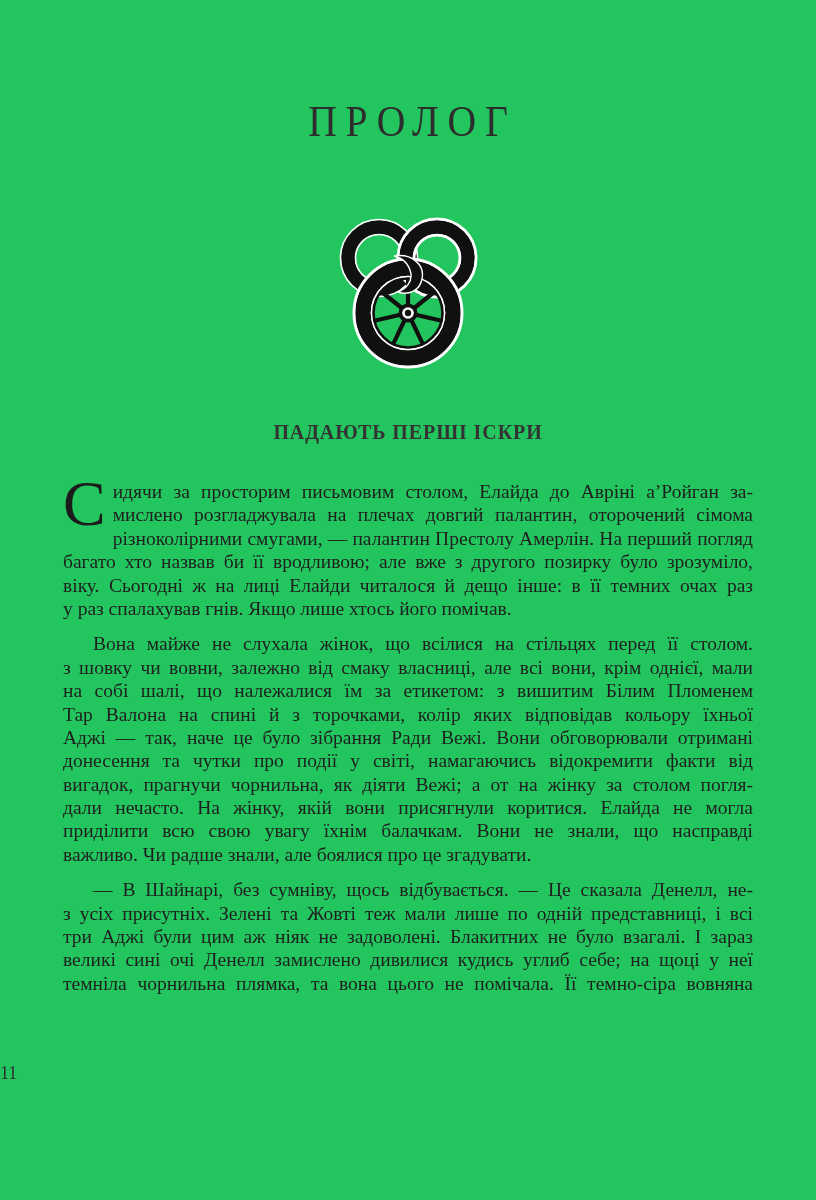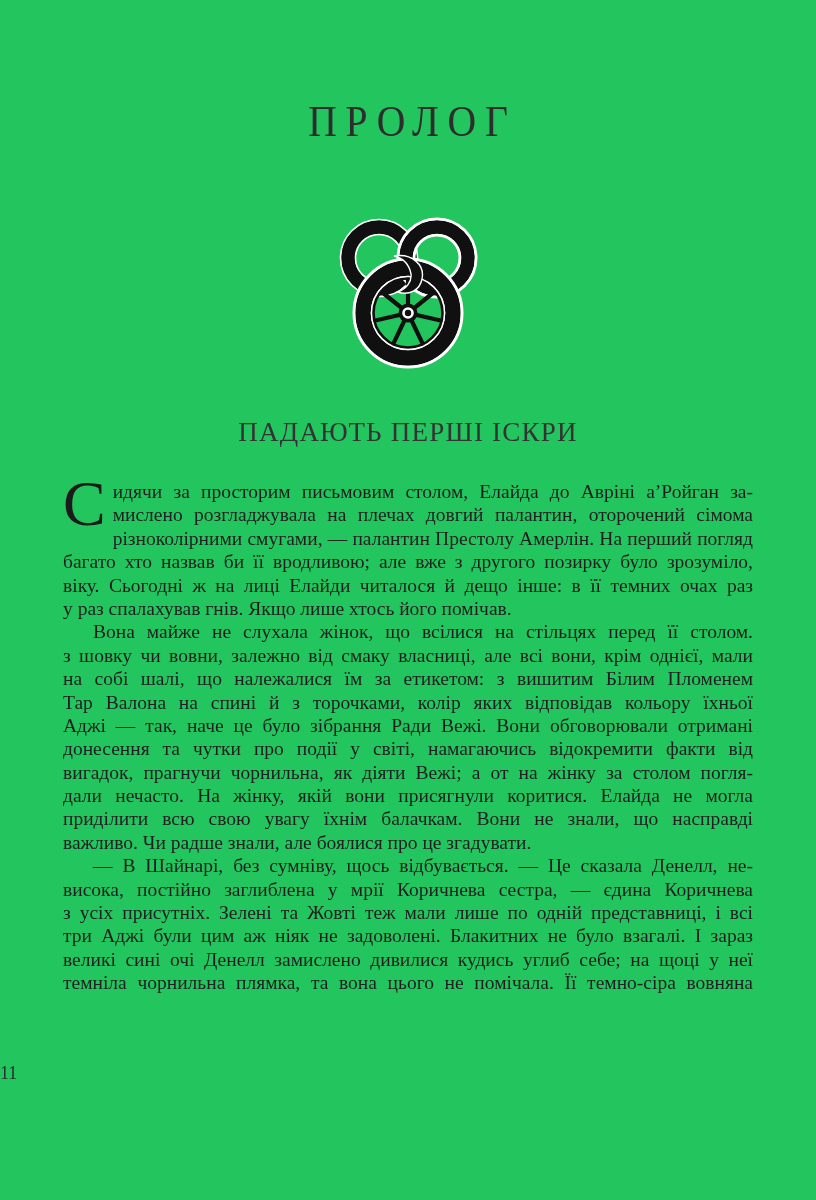--- a/index.html
+++ b/index.html
@@ -40,23 +40,23 @@
     height: 160px;
     display: flex;
     justify-content: center;
   }
   .chapter-heading {
     position: absolute;
     top: 416px;
     left: 0;
     width: 100%;
     text-align: center;
-    font-size: 27px;
+    font-size: 20px;
     line-height: 32px;
-    font-weight: normal;
+    font-weight: bold;
     letter-spacing: 0.045em;
     color: #333333;
     white-space: nowrap;
   }
   .body-text {
     position: absolute;
     top: 480px;
     left: 63px;
     width: 690px;
     font-size: 19.5px;
@@ -64,21 +64,21 @@
   }
   .paragraph { margin: 0; padding: 0; }
   .line {
     text-align: justify;
     text-align-last: justify;
     white-space: normal;
     height: 23.4px;
     overflow: visible;
   }
   .line.endline { text-align-last: left; }
-  .line.indent { text-indent: 30px; }
+  .line.indent { text-indent: 30px; margin-top: 12px; }
   .dropcap {
     float: left;
     font-size: 64px;
     line-height: 47px;
     height: 46.8px;
     padding-right: 7px;
     margin-top: 0px;
     font-weight: 400;
     color: #1b1b1b;
   }
@@ -157,21 +157,20 @@
         <div class="line">Тар Валона на спині й з торочками, колір яких відповідав кольору їхньої</div>
         <div class="line">Аджі — так, наче це було зібрання Ради Вежі. Вони обговорювали отримані</div>
         <div class="line">донесення та чутки про події у світі, намагаючись відокремити факти від</div>
         <div class="line">вигадок, прагнучи чорнильна, як діяти Вежі; а от на жінку за столом погля-</div>
         <div class="line">дали нечасто. На жінку, якій вони присягнули коритися. Елайда не могла</div>
         <div class="line">приділити всю свою увагу їхнім балачкам. Вони не знали, що насправді</div>
         <div class="line endline">важливо. Чи радше знали, але боялися про це згадувати.</div>
       </div>
       <div class="paragraph">
         <div class="line indent">— В Шайнарі, без сумніву, щось відбувається. — Це сказала Денелл, не-</div>
-        <div class="line">висока, постійно заглиблена у мрії Коричнева сестра, — єдина Коричнева</div>
         <div class="line">з усіх присутніх. Зелені та Жовті теж мали лише по одній представниці, і всі</div>
         <div class="line">три Аджі були цим аж ніяк не задоволені. Блакитних не було взагалі. І зараз</div>
         <div class="line">великі сині очі Денелл замислено дивилися кудись углиб себе; на щоці у неї</div>
         <div class="line">темніла чорнильна плямка, та вона цього не помічала. Її темно-сіра вовняна</div>
       </div>
     </div>
 
   <div class="page-number">11</div>
 
 </div>

